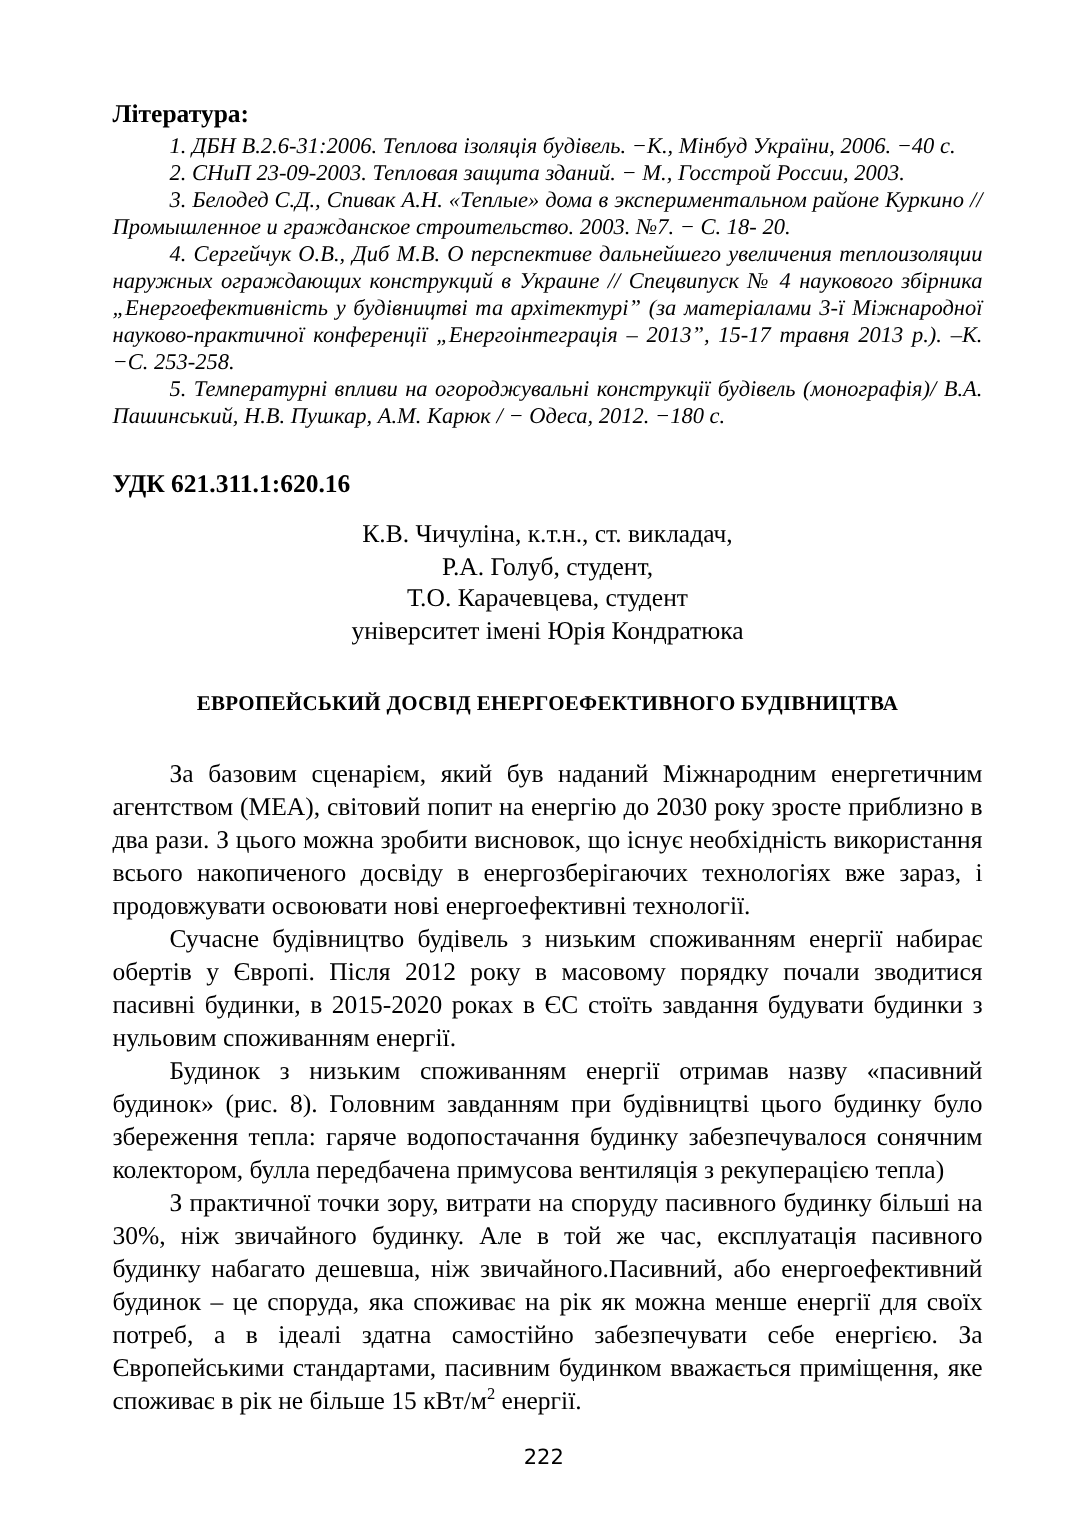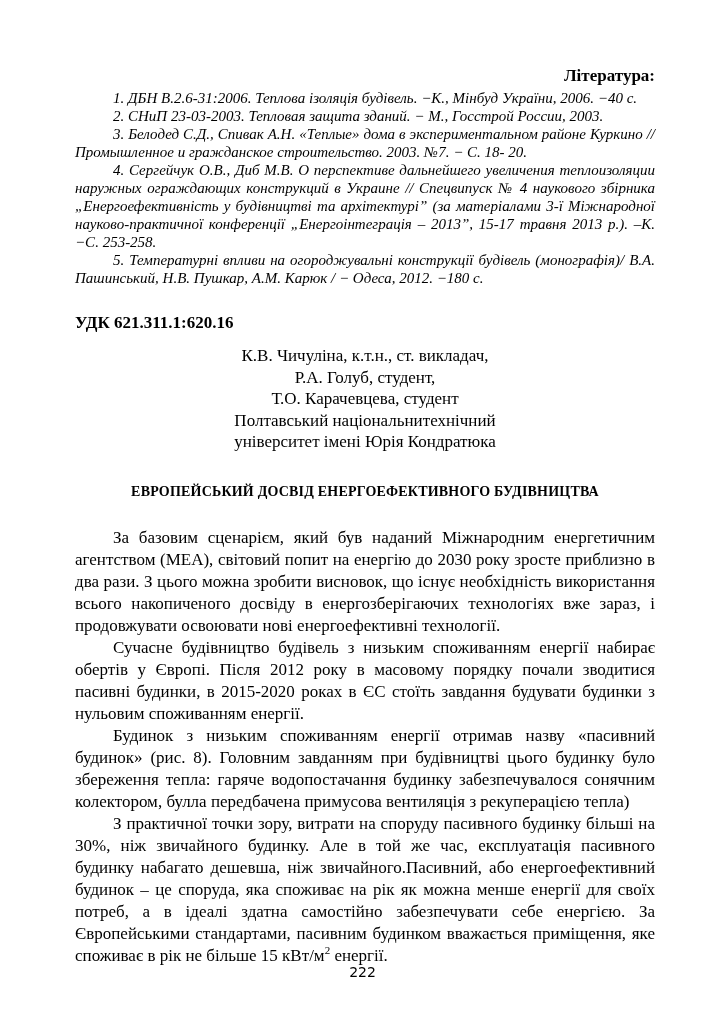--- a/index.html
+++ b/index.html
@@ -10,21 +10,21 @@
     position: relative;
     background: #ffffff;
     color: #000000;
     padding: 66px 70px 0 75px;
     font-family: "Liberation Serif", "DejaVu Serif", serif;
     overflow: hidden;
   }
   .lit-heading {
     font-size: 17px;
     font-weight: bold;
-    text-align: right;
+    text-align: left;
     margin: 0 0 3px 0;
   }
   .ref {
     font-size: 15px;
     font-style: italic;
     line-height: 18px;
     text-align: justify;
     text-indent: 38px;
     margin: 0;
   }
@@ -72,33 +72,32 @@
   }
 </style>
 </head>
 <body>
 
 <div class="page">
 
   <section>
     <h2 class="lit-heading">Література:</h2>
     <p class="ref">1. ДБН В.2.6-31:2006. Теплова ізоляція будівель. −К., Мінбуд України, 2006. −40 с.</p>
-    <p class="ref">2. СНиП 23-03-2003. Тепловая защита зданий. − М., Госстрой России, 2003.</p>
+    <p class="ref">2. СНиП 23-09-2003. Тепловая защита зданий. − М., Госстрой России, 2003.</p>
     <p class="ref">3. Белодед С.Д., Спивак А.Н. «Теплые» дома в экспериментальном районе Куркино // Промышленное и гражданское строительство. 2003. №7. − С. 18- 20.</p>
     <p class="ref">4. Сергейчук О.В., Диб М.В. О перспективе дальнейшего увеличения теплоизоляции наружных ограждающих конструкций в Украине // Спецвипуск № 4 наукового збірника „Енергоефективність у будівництві та архітектурі” (за матеріалами 3-ї Міжнародної науково-практичної конференції „Енергоінтеграція – 2013”, 15-17 травня 2013 р.). –К. −С. 253-258.</p>
     <p class="ref">5. Температурні впливи на огороджувальні конструкції будівель (монографія)/ В.А. Пашинський, Н.В. Пушкар, А.М. Карюк / − Одеса, 2012. −180 с.</p>
   </section>
 
   <section>
     <p class="udc">УДК 621.311.1:620.16</p>
     <div class="authors">
       <p>К.В. Чичуліна, к.т.н., ст. викладач,</p>
       <p>Р.А. Голуб, студент,</p>
       <p>Т.О. Карачевцева, студент</p>
-      <p>Полтавський національнитехнічний</p>
       <p>університет імені Юрія Кондратюка</p>
     </div>
     <h1 class="title">ЕВРОПЕЙСЬКИЙ ДОСВІД ЕНЕРГОЕФЕКТИВНОГО БУДІВНИЦТВА</h1>
   </section>
 
   <section>
     <p class="para">За базовим сценарієм, який був наданий Міжнародним енергетичним агентством (МЕА), світовий попит на енергію до 2030 року зросте приблизно в два рази. З цього можна зробити висновок, що існує необхідність використання всього накопиченого досвіду в енергозберігаючих технологіях вже зараз, і продовжувати освоювати нові енергоефективні технології.</p>
     <p class="para">Сучасне будівництво будівель з низьким споживанням енергії набирає обертів у Європі. Після 2012 року в масовому порядку почали зводитися пасивні будинки, в 2015-2020 роках в ЄС стоїть завдання будувати будинки з нульовим споживанням енергії.</p>
     <p class="para">Будинок з низьким споживанням енергії отримав назву «пасивний будинок» (рис. 8). Головним завданням при будівництві цього будинку було збереження тепла: гаряче водопостачання будинку забезпечувалося сонячним колектором, булла передбачена примусова вентиляція з рекуперацією тепла)</p>
     <p class="para"><span>З практичної точки зору, витрати на споруду пасивного будинку більші на 30%, ніж звичайного будинку. Але в той же час, експлуатація пасивного будинку набагато дешевша, ніж звичайного.Пасивний, або енергоефективний будинок – це споруда, яка споживає на рік як можна менше енергії для своїх потреб, а в ідеалі здатна самостійно забезпечувати себе енергією. За Європейськими стандартами, пасивним будинком вважається приміщення, яке споживає в рік не більше 15 кВт/м</span><sup class="sup">2</sup><span> енергії.</span></p>

